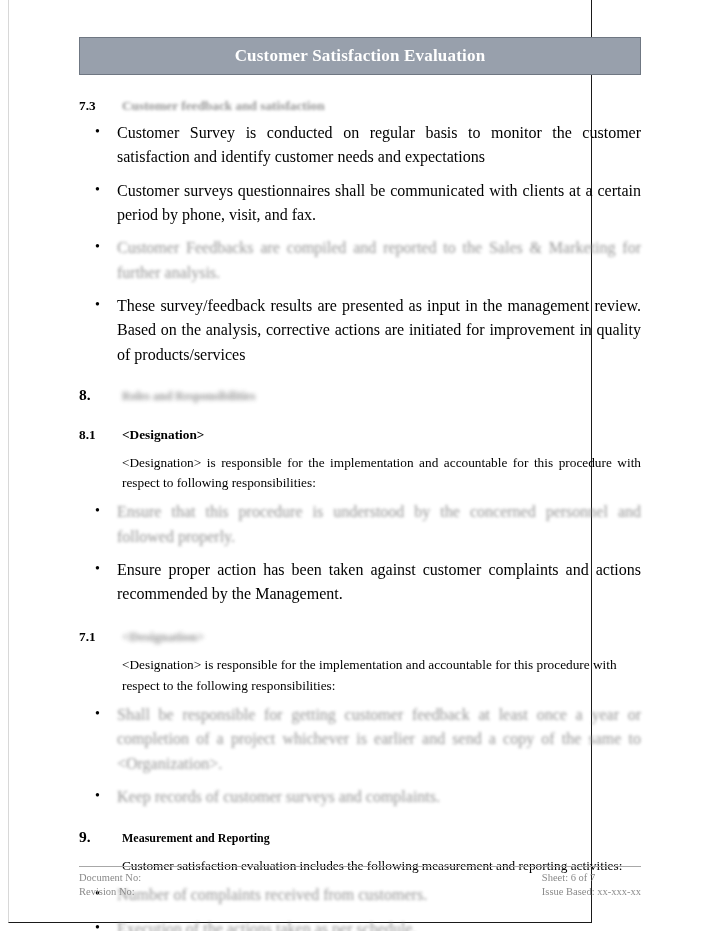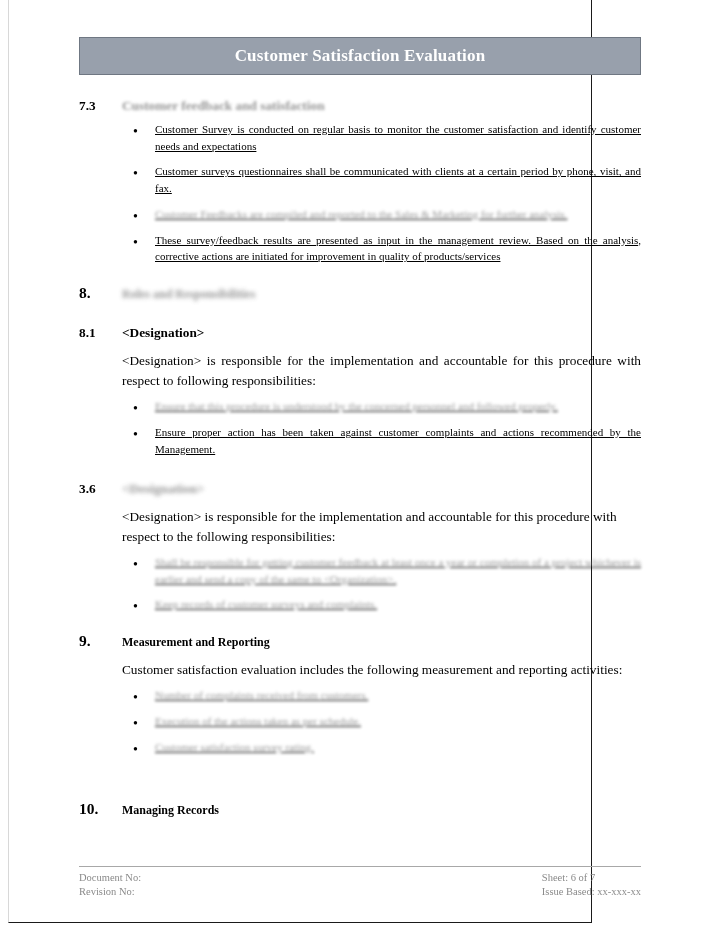--- a/index.html
+++ b/index.html
@@ -86,27 +86,26 @@
   .para.nojust { text-align: left; }
 
   
   ul.bullets {
     list-style: none;
     margin: 7px 0 0 0;
     padding: 0;
   }
   ul.bullets > li {
     position: relative;
-    margin-left: 76px;
+    margin-left: 38px;
     padding-left: 0;
-    font-size: 11px;
+    font-size: 16px;
     line-height: 1.52;
     margin-top: 9px;
     text-align: justify;
-    text-decoration: underline;
   }
   ul.bullets > li.nojust { text-align: left; }
   ul.bullets > li:first-child { margin-top: 0; }
   ul.bullets > li::before {
     content: "\2022";
     position: absolute;
     left: -22px;
     top: 0;
     color: #000;
     font-size: 14px;
@@ -193,21 +192,21 @@
     <ul class="bullets">
       <li>
         <span class="blur">Ensure that this procedure is understood by the concerned personnel and followed properly.</span>
       </li>
       <li>
         <span>Ensure proper action has been taken against customer complaints and actions recommended by the Management.</span>
       </li>
     </ul>
 
     <div class="num-row sub-head">
-      <span class="num">3.6</span>
+      <span class="num">7.1</span>
       <span class="label blur-strong">&lt;Designation&gt;</span>
     </div>
 
     <div class="para nojust">&lt;Designation&gt; is responsible for the implementation and accountable for this procedure with respect to the following responsibilities:</div>
 
     <ul class="bullets">
       <li>
         <span class="blur">Shall be responsible for getting customer feedback at least once a year or completion of a project whichever is earlier and send a copy of the same to &lt;Organization&gt;.</span>
       </li>
       <li>

